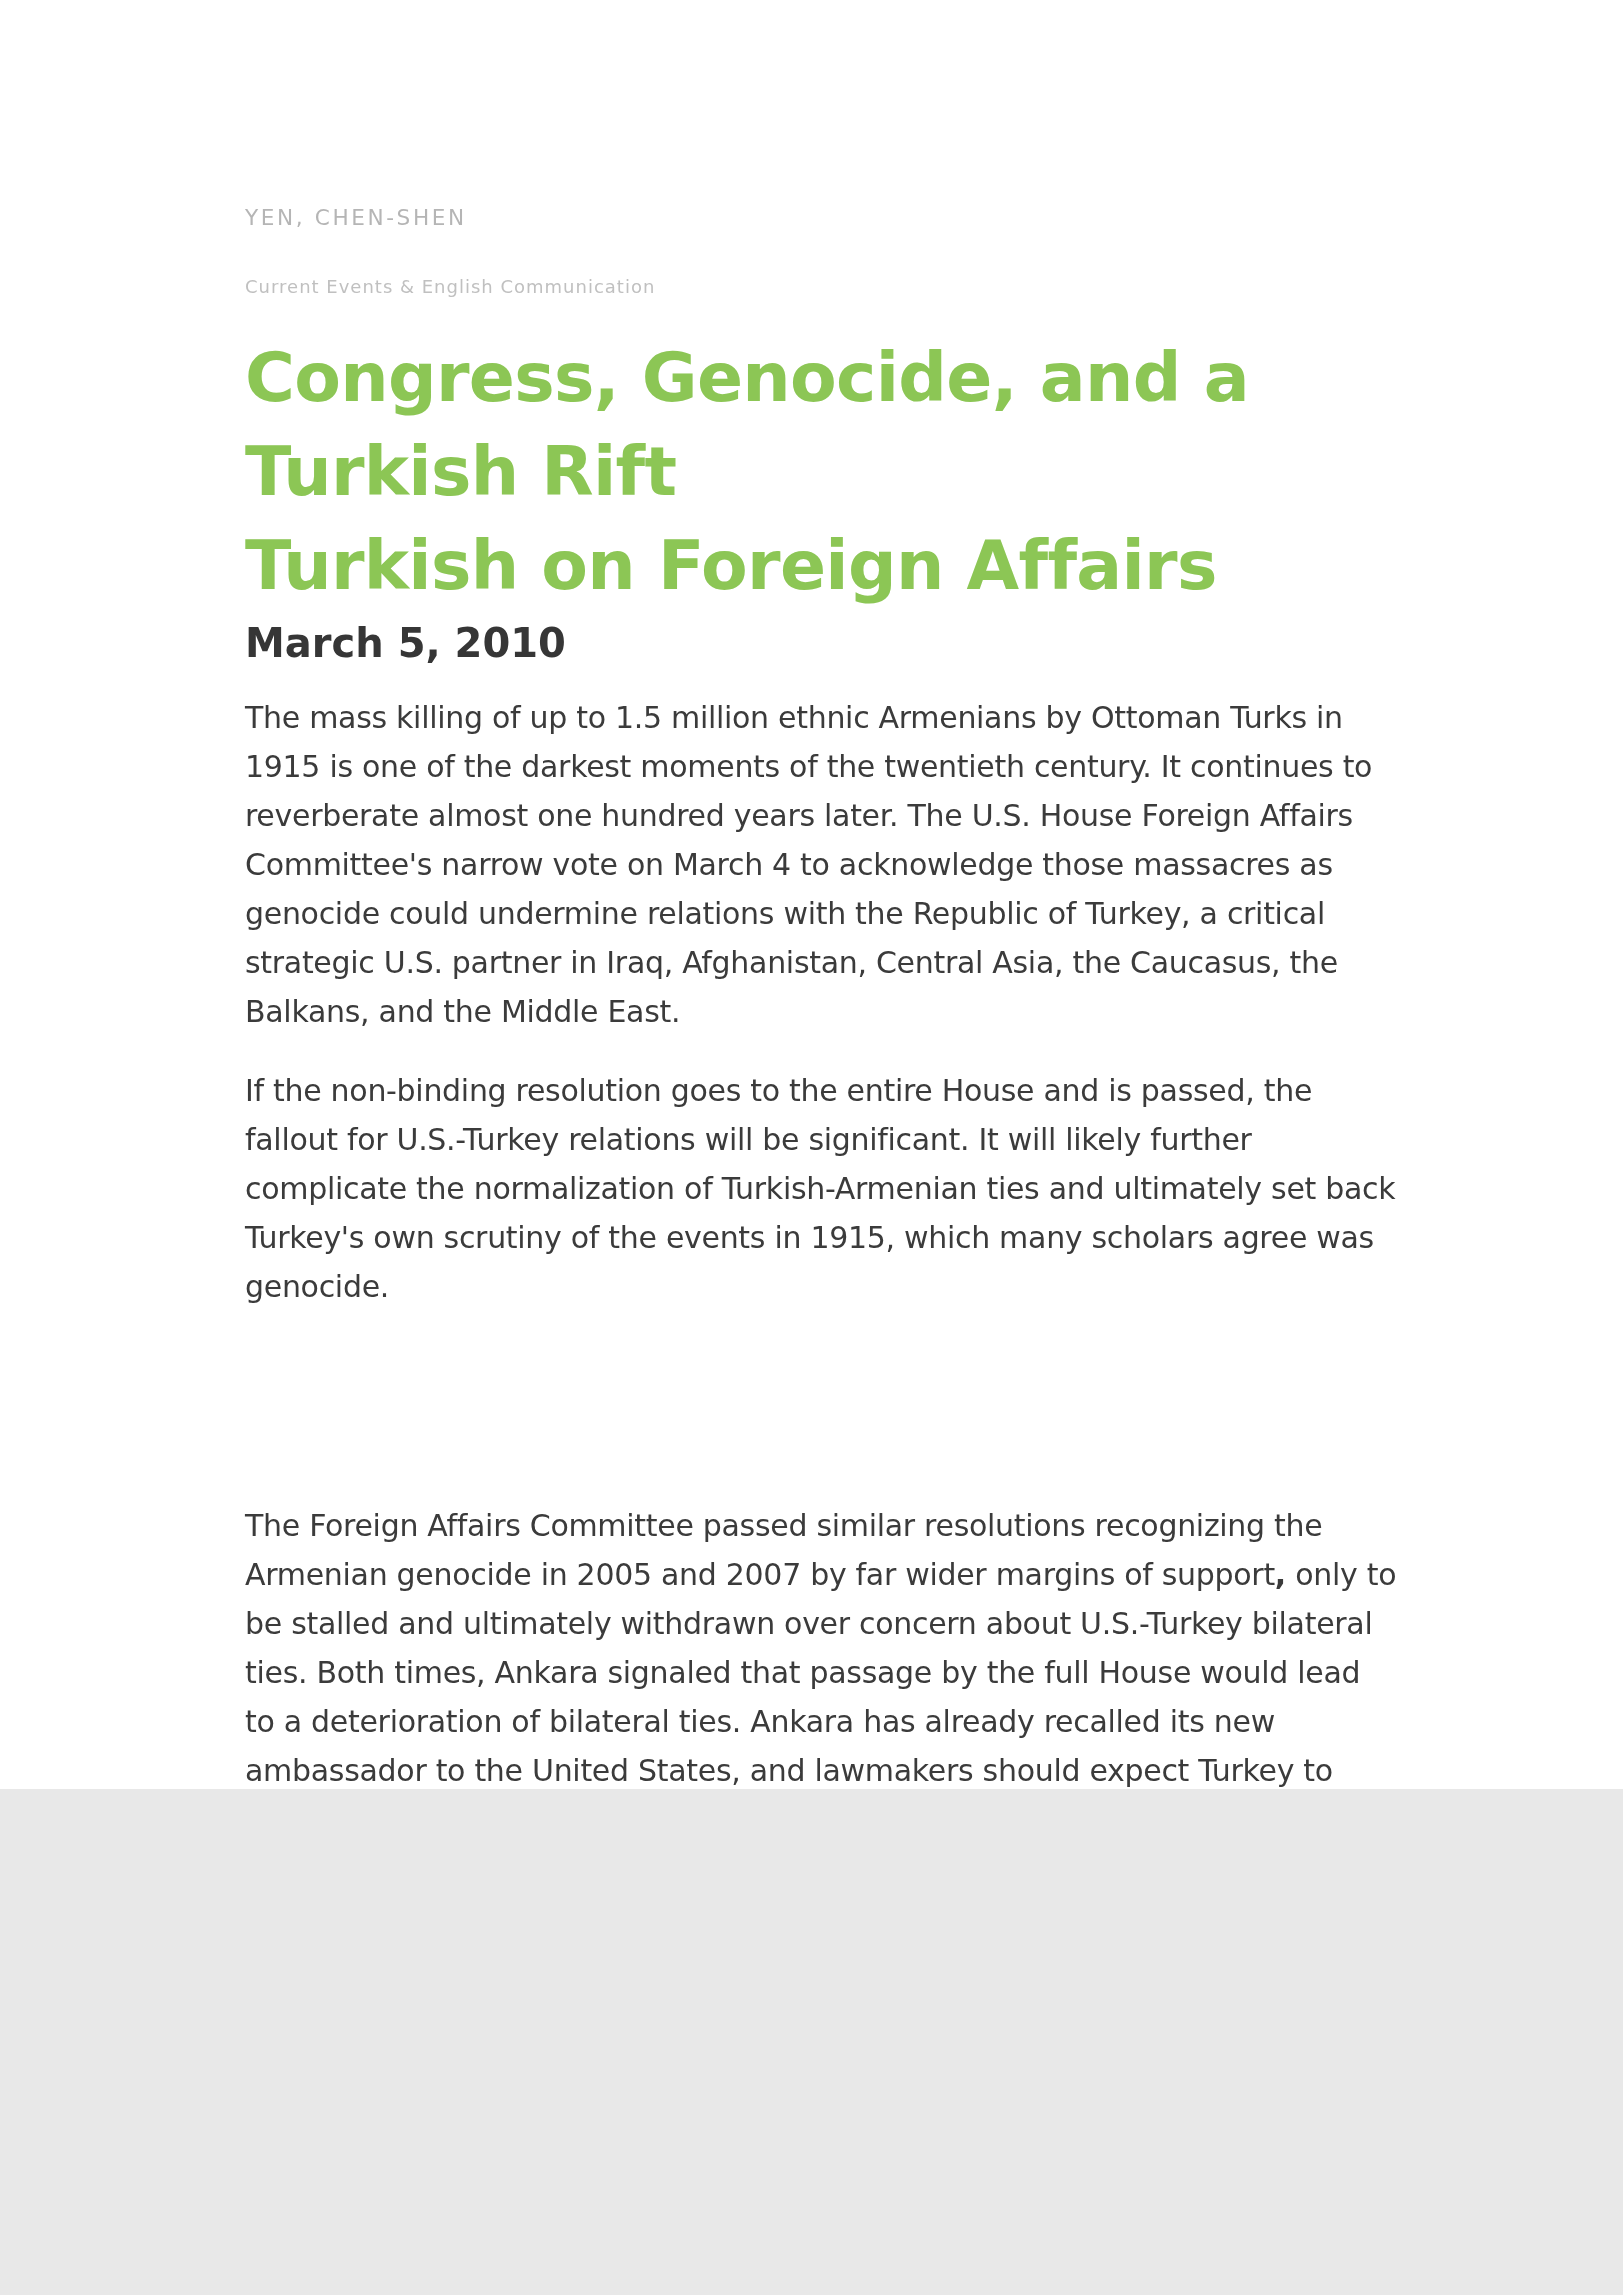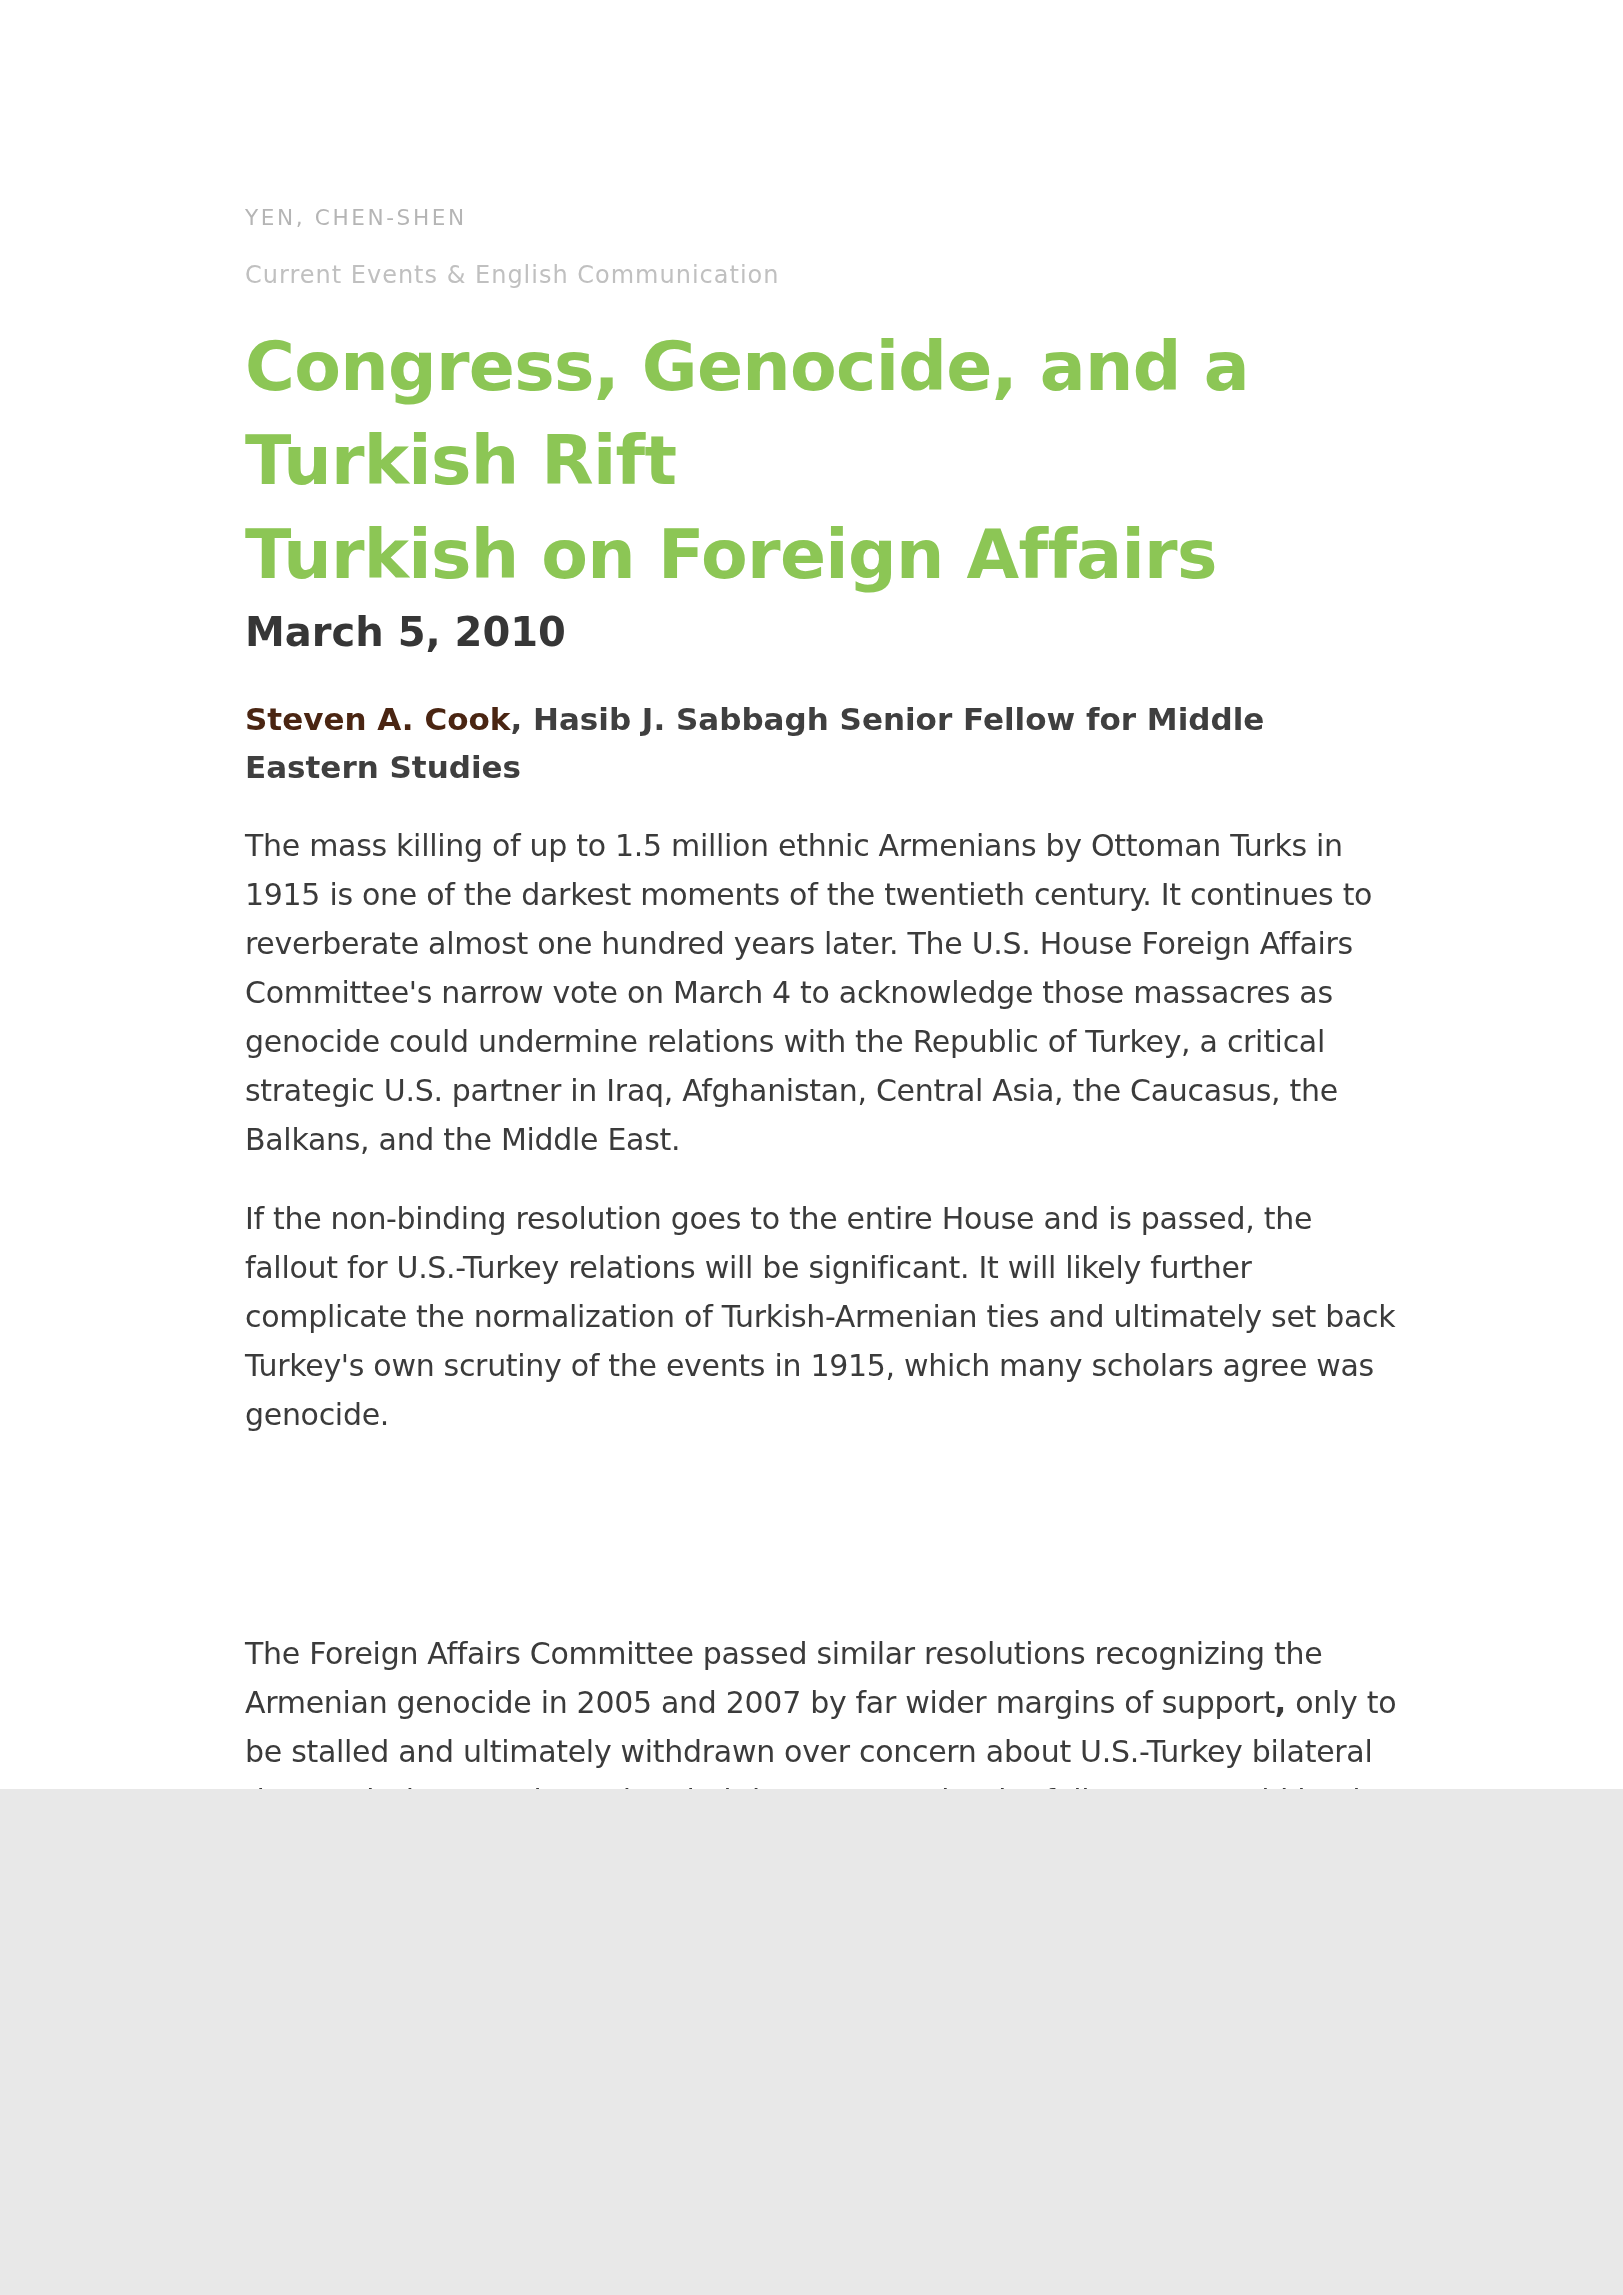--- a/index.html
+++ b/index.html
@@ -26,22 +26,22 @@
     top: 204px;
     width: 1153px;
   }
   .hdr-name {
     font-size: 21.6px;
     line-height: 27.5px;
     color: var(--gray1);
     letter-spacing: 2.6px;
   }
   .hdr-course {
-    margin-top: 30px;
-    font-size: 24px;
+    margin-top: 41px;
+    font-size: 18px;
     line-height: 27.5px;
     color: var(--gray2);
     letter-spacing: 1px;
   }
   .headline {
     margin-top: 31px;
     font-size: 68px;
     font-weight: bold;
     color: var(--green);
     line-height: 94px;
@@ -82,23 +82,20 @@
 
     <div class="hdr-course">Current Events &amp; English Communication</div>
 
     <div class="headline">
       <div>Congress, Genocide, and a Turkish Rift</div>
       <div>Turkish on Foreign Affairs</div>
     </div>
 
     <div class="date">March 5, 2010</div>
 
-    <div class="byline">
-      <span class="author">Steven A. Cook</span><span>, Hasib J. Sabbagh Senior Fellow for Middle Eastern Studies</span>
-    </div>
 
     <div>
         <p class="para"><span>The mass killing of up to 1.5 million ethnic Armenians by Ottoman Turks in 1915 is one of the darkest moments of the twentieth century. It continues to reverberate almost one hundred years later. The U.S. House Foreign Affairs Committee's narrow vote on March 4 to acknowledge those massacres as genocide could undermine relations with the Republic of Turkey, a critical strategic U.S. partner in Iraq, Afghanistan, Central Asia, the Caucasus, the Balkans, and the Middle East.</span></p>
         <p class="para"><span>If the non-binding resolution goes to the entire House and is passed, the fallout for U.S.-Turkey relations will be significant. It will likely further complicate the normalization of Turkish-Armenian ties and ultimately set back Turkey's own scrutiny of the events in 1915, which many scholars agree was genocide.</span></p>
         <p class="para gap-before"><span>The Foreign Affairs Committee passed similar resolutions recognizing the Armenian genocide in 2005 and 2007 by far wider margins of support</span><span class="seg-bold">,</span><span> only to be stalled and ultimately withdrawn over concern about U.S.-Turkey bilateral ties. Both times, Ankara signaled that passage by the full House would lead to a deterioration of bilateral ties. Ankara has already recalled its new ambassador to the United States, and lawmakers should expect Turkey to reconsider Washington's use of Incirlik Air Base--an important logistics hub for U.S. forces going</span></p>
       </div>
 
   </div>
 </div>
 

